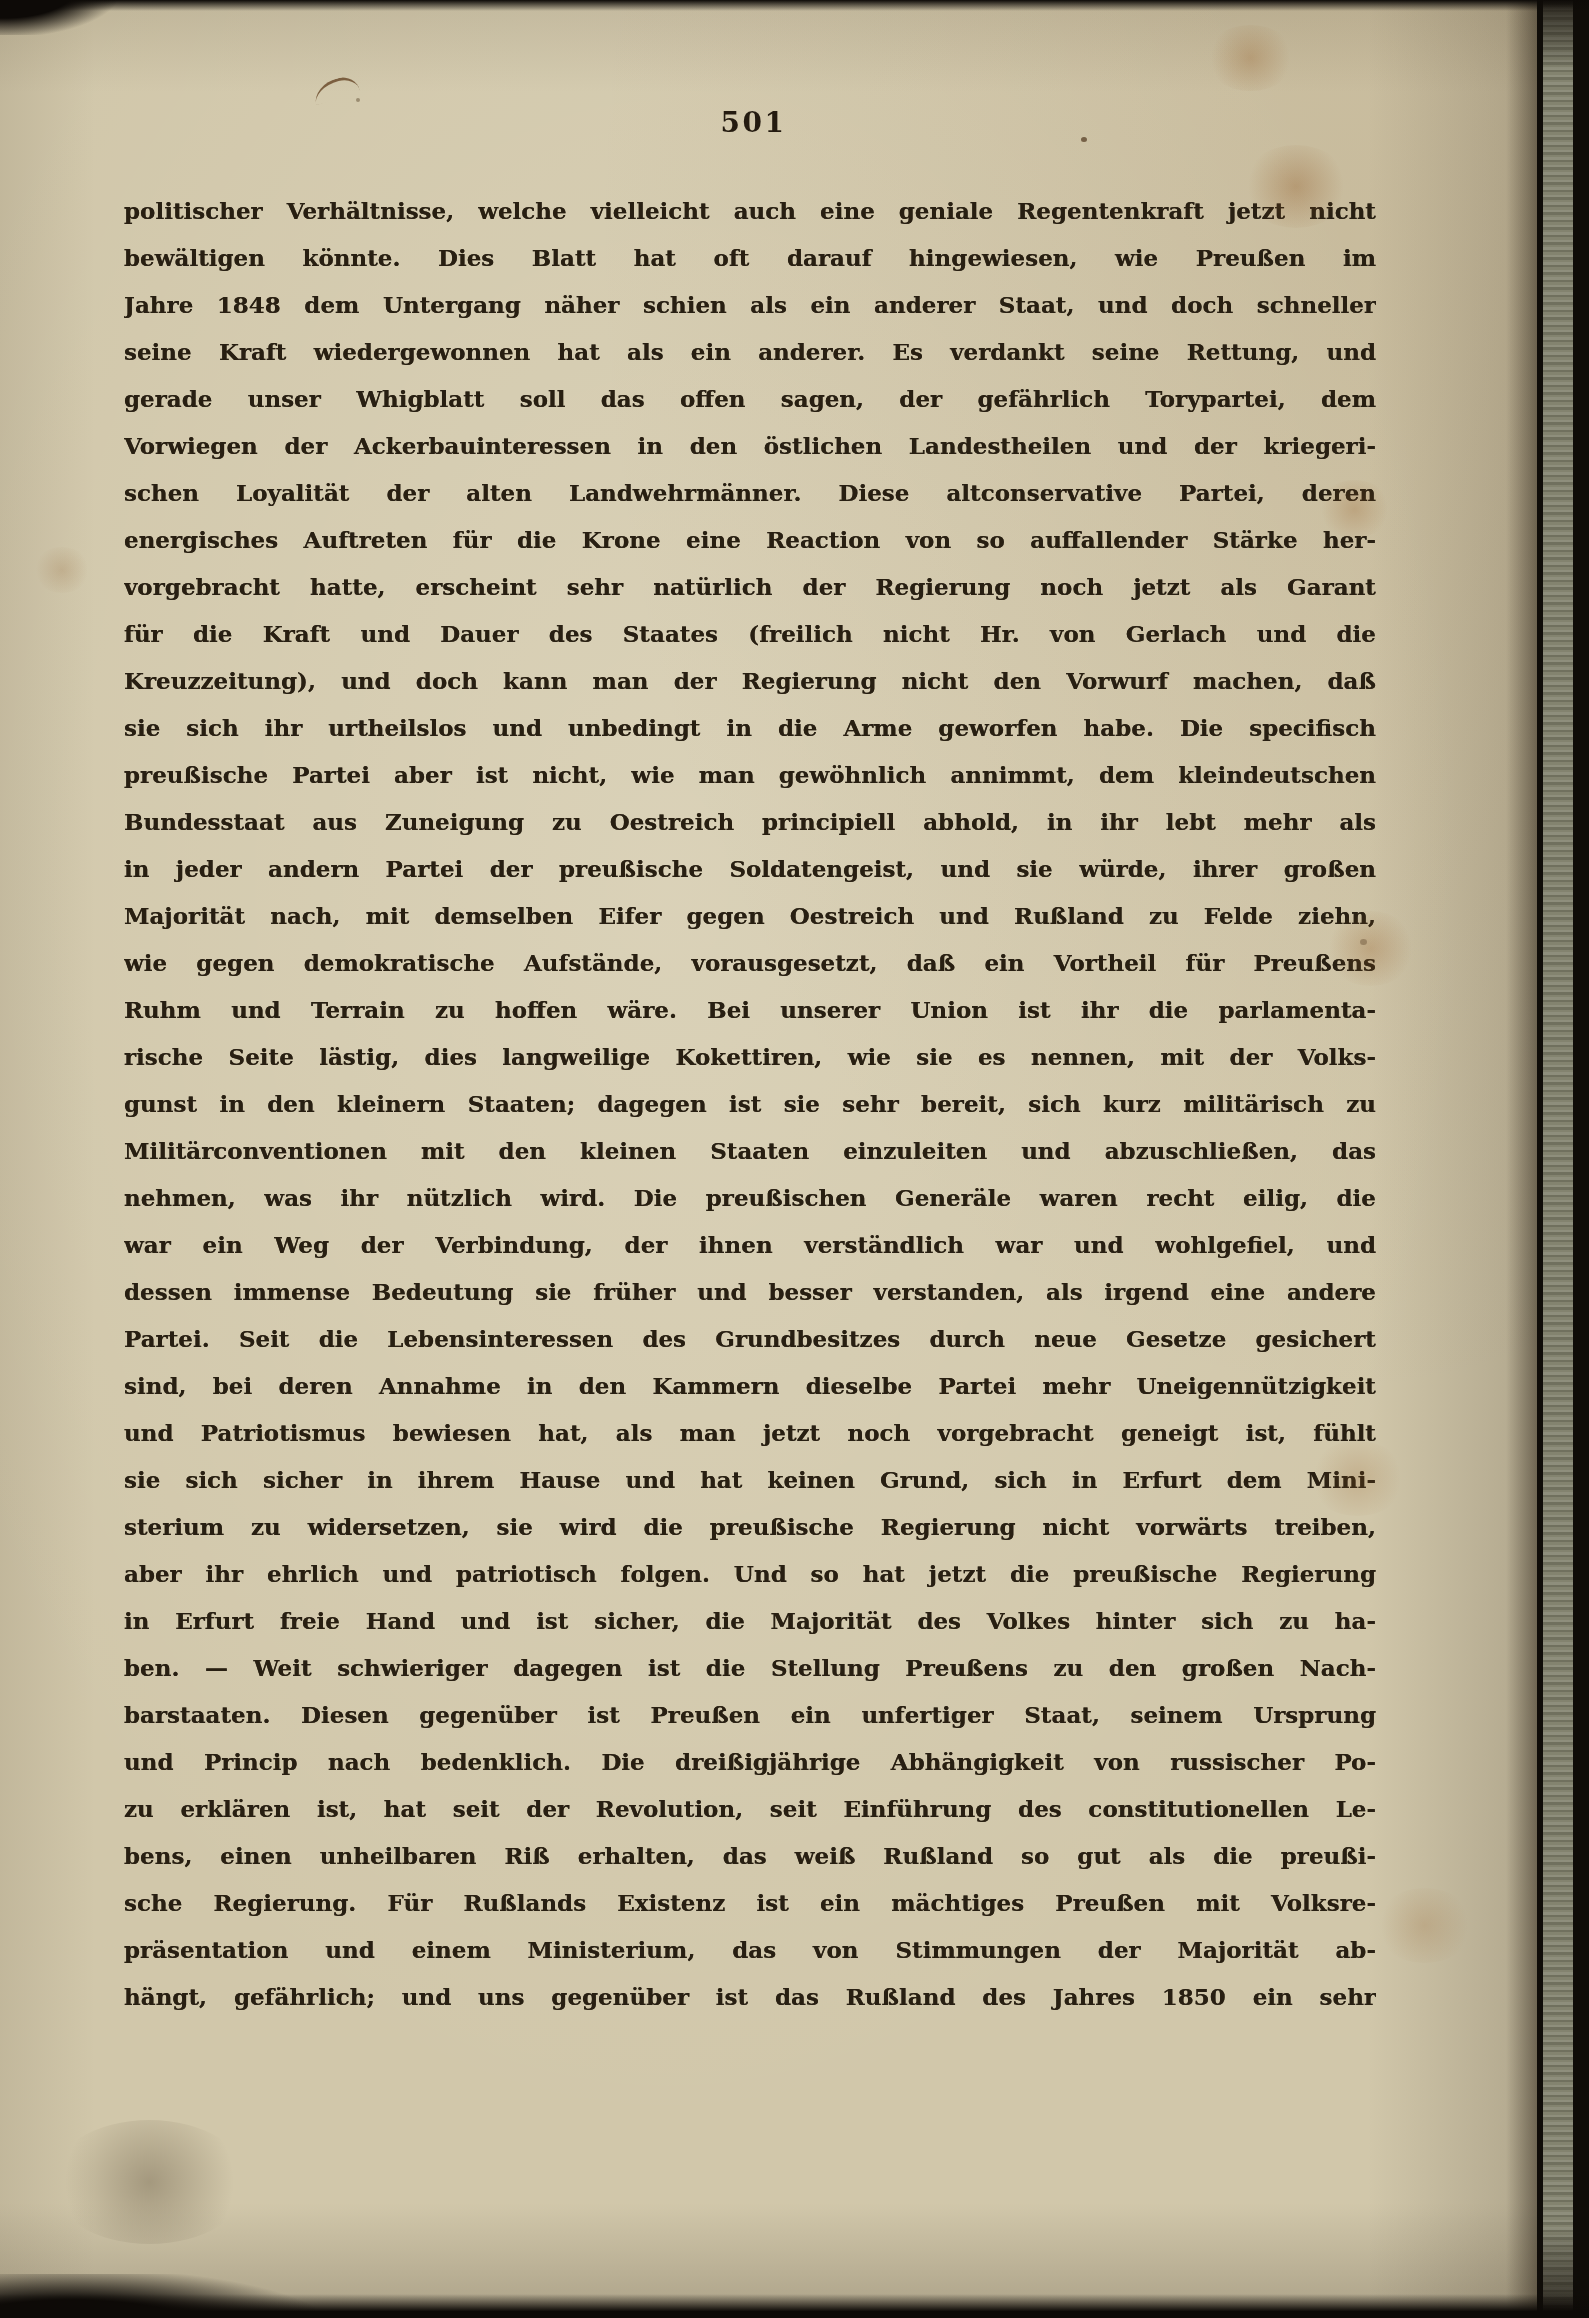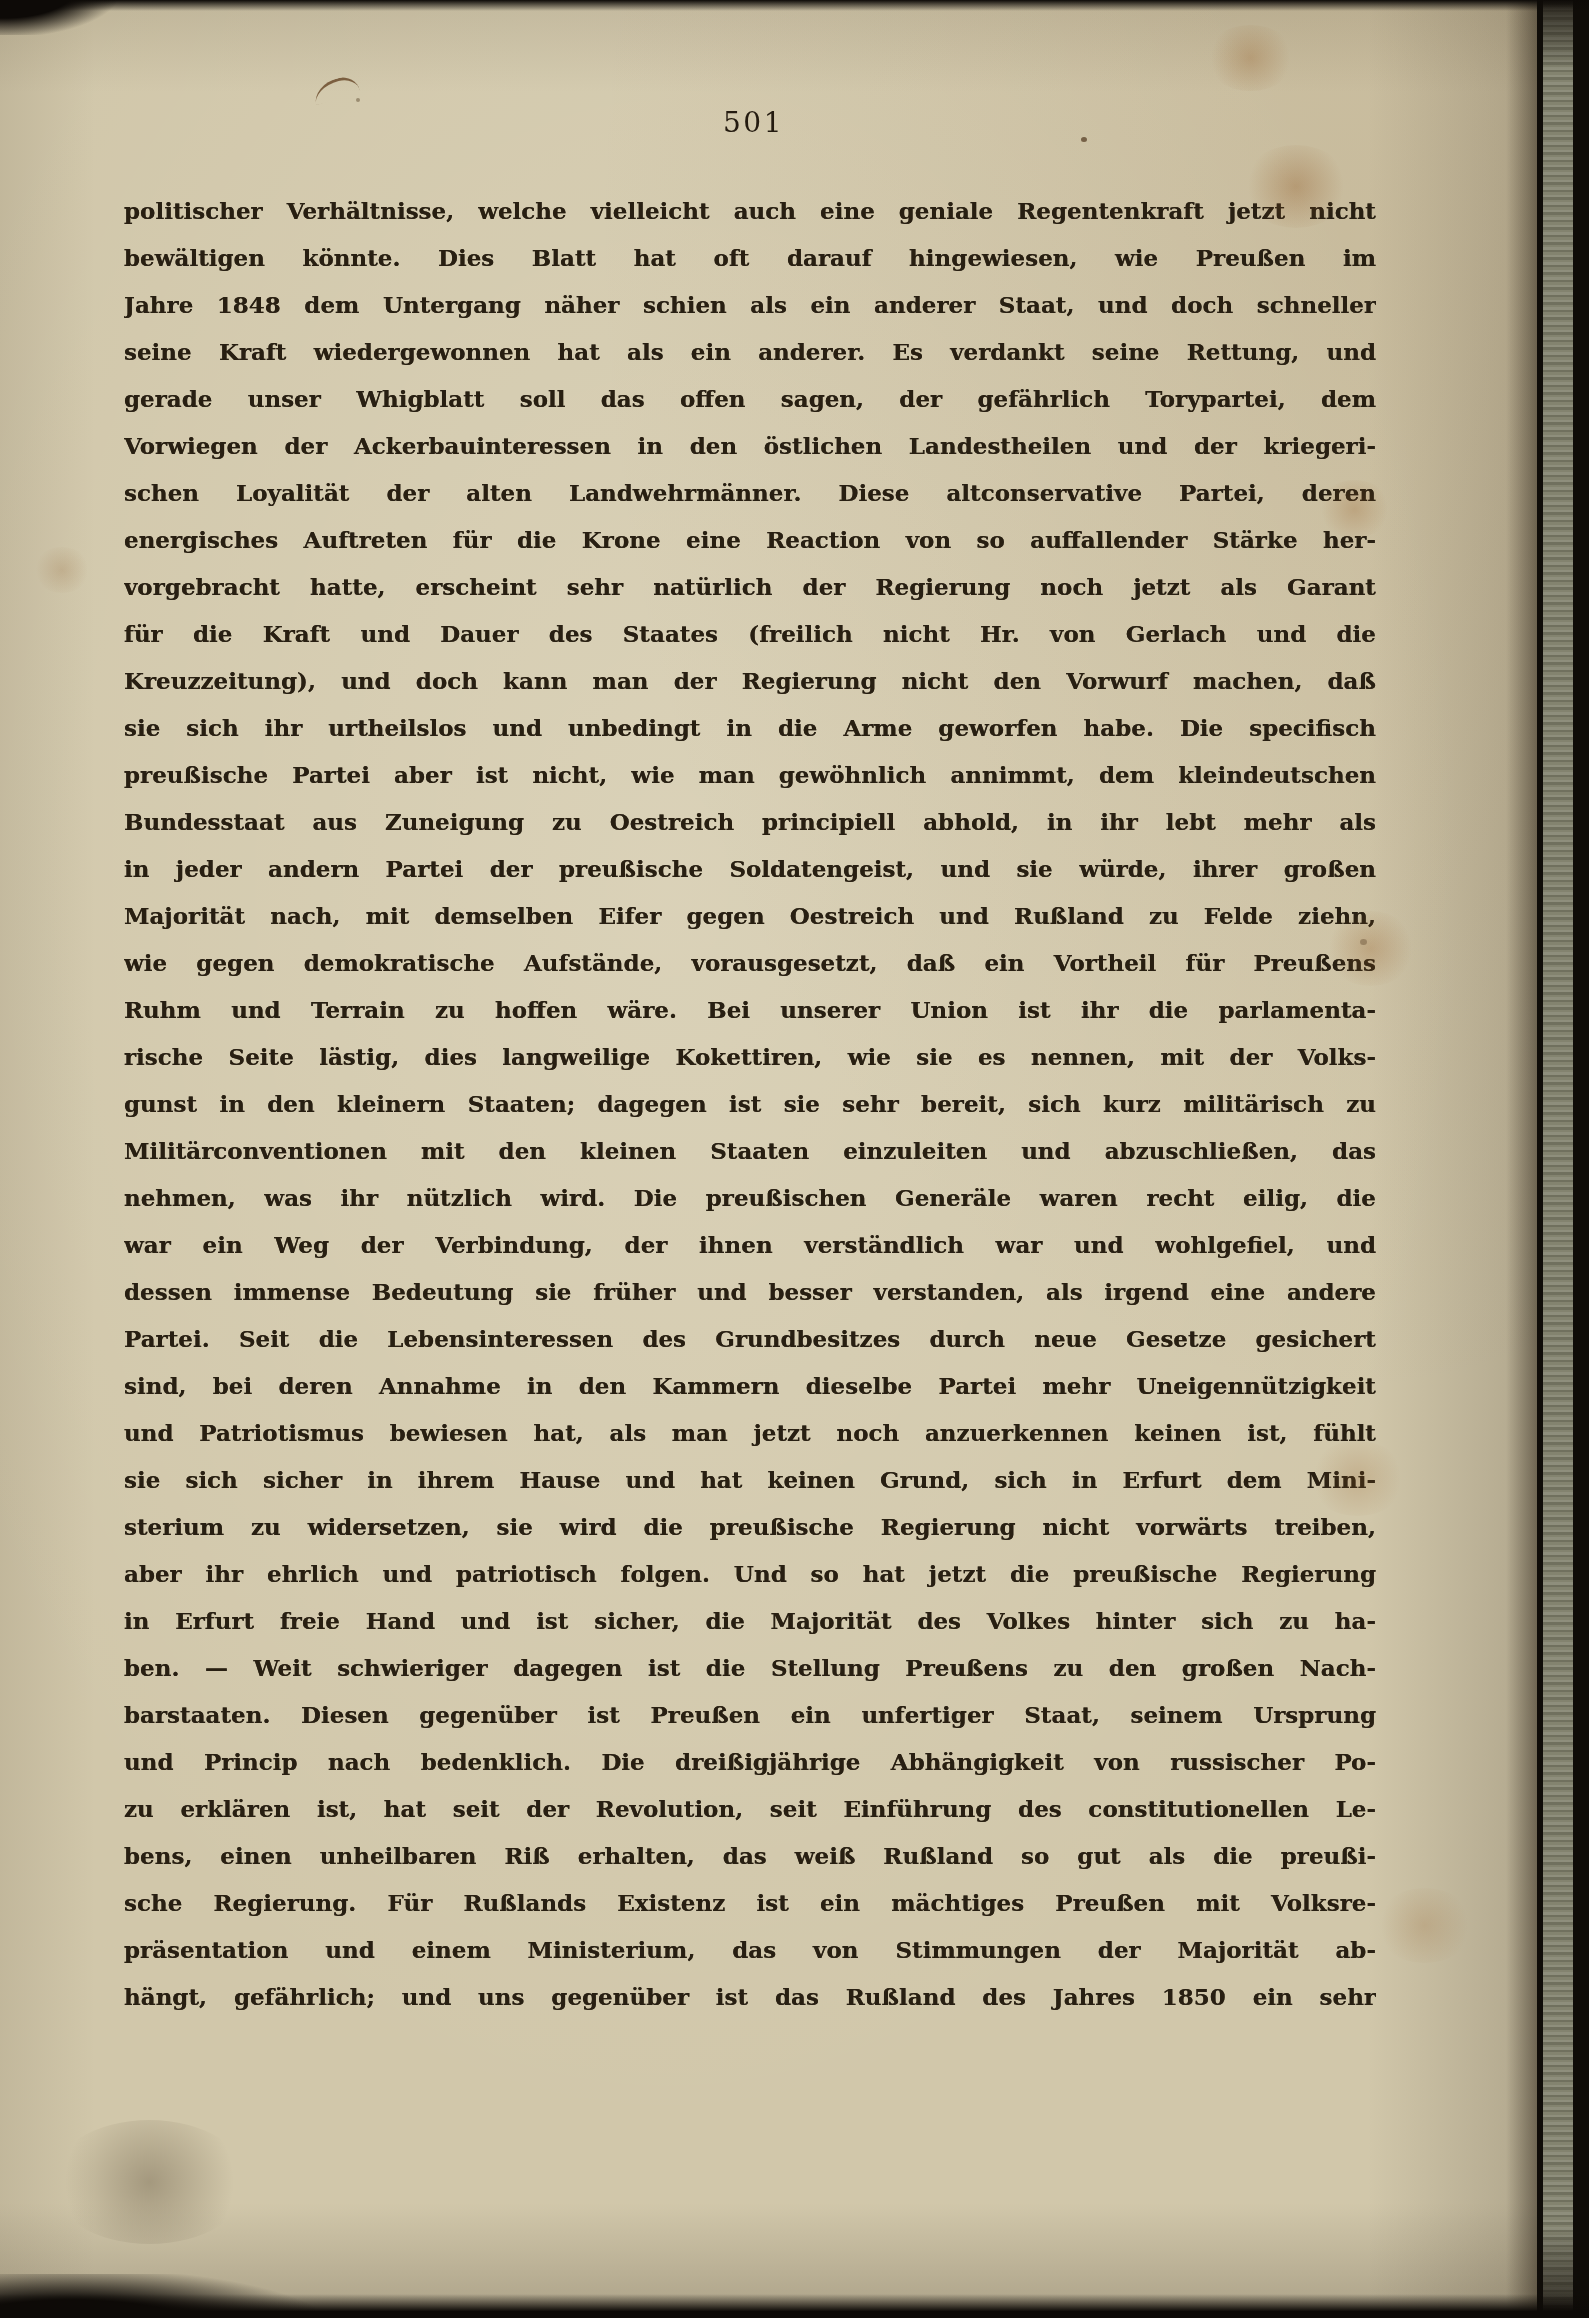--- a/index.html
+++ b/index.html
@@ -60,21 +60,21 @@
   .s1{left:1081px;top:137px;width:5.8px;height:5px;}
   .s2{left:1360px;top:939px;width:6.6px;height:5.8px;opacity:.5;}
   .s3{left:356px;top:98px;width:4.1px;height:4.1px;opacity:.6;}
   
   .ink{position:absolute;left:313px;top:79px;width:46px;height:18px;
     border-top:3.3px solid rgba(95,60,28,0.75);border-radius:60% 40% 0 0/100% 80% 0 0;
     transform:rotate(-14deg);}
   
   .page-number{
     position:absolute;left:0;top:106px;width:1507px;text-align:center;
-    font-size:28px;font-weight:normal;letter-spacing:2.5px;color:#241b10;
+    font-size:28px;font-weight:bold;letter-spacing:2.5px;color:#241b10;
   }
   .text-block{
     position:absolute;left:124px;top:187px;width:1252px;
     color:#281f12;font-size:23px;font-weight:bold;
   }
   .line{
     height:47px;line-height:47px;white-space:normal;overflow:hidden;
     text-align:justify;text-align-last:justify;
     text-shadow:0 0 0.4px rgba(40,31,18,0.8);
   }
@@ -104,21 +104,21 @@
       <div class="line">wie gegen demokratische Aufstände, vorausgesetzt, daß ein Vortheil für Preußens</div>
       <div class="line">Ruhm und Terrain zu hoffen wäre.  Bei unserer Union ist ihr die parlamenta-</div>
       <div class="line">rische Seite lästig, dies langweilige Kokettiren, wie sie es nennen, mit der Volks-</div>
       <div class="line">gunst in den kleinern Staaten; dagegen ist sie sehr bereit, sich kurz militärisch zu</div>
       <div class="line">Militärconventionen mit den kleinen Staaten einzuleiten und abzuschließen, das</div>
       <div class="line">nehmen, was ihr nützlich wird.  Die preußischen Generäle waren recht eilig, die</div>
       <div class="line">war ein Weg der Verbindung, der ihnen verständlich war und wohlgefiel, und</div>
       <div class="line">dessen immense Bedeutung sie früher und besser verstanden, als irgend eine andere</div>
       <div class="line">Partei.  Seit die Lebensinteressen des Grundbesitzes durch neue Gesetze gesichert</div>
       <div class="line">sind, bei deren Annahme in den Kammern dieselbe Partei mehr Uneigennützigkeit</div>
-      <div class="line">und Patriotismus bewiesen hat, als man jetzt noch anzuerkennen keinen ist, fühlt</div>
+      <div class="line">und Patriotismus bewiesen hat, als man jetzt noch vorgebracht geneigt ist, fühlt</div>
       <div class="line">sie sich sicher in ihrem Hause und hat keinen Grund, sich in Erfurt dem Mini-</div>
       <div class="line">sterium zu widersetzen, sie wird die preußische Regierung nicht vorwärts treiben,</div>
       <div class="line">aber ihr ehrlich und patriotisch folgen.  Und so hat jetzt die preußische Regierung</div>
       <div class="line">in Erfurt freie Hand und ist sicher, die Majorität des Volkes hinter sich zu ha-</div>
       <div class="line">ben. — Weit schwieriger dagegen ist die Stellung Preußens zu den großen Nach-</div>
       <div class="line">barstaaten.  Diesen gegenüber ist Preußen ein unfertiger Staat, seinem Ursprung</div>
       <div class="line">und Princip nach bedenklich.  Die dreißigjährige Abhängigkeit von russischer Po-</div>
       <div class="line">zu erklären ist, hat seit der Revolution, seit Einführung des constitutionellen Le-</div>
       <div class="line">bens, einen unheilbaren Riß erhalten, das weiß Rußland so gut als die preußi-</div>
       <div class="line">sche Regierung.  Für Rußlands Existenz ist ein mächtiges Preußen mit Volksre-</div>

